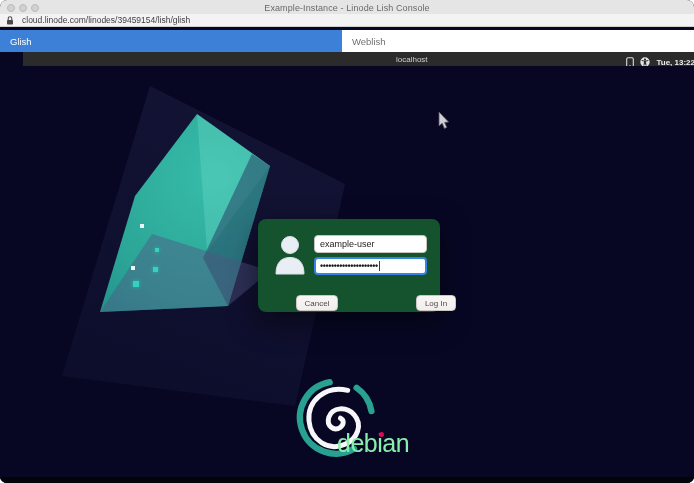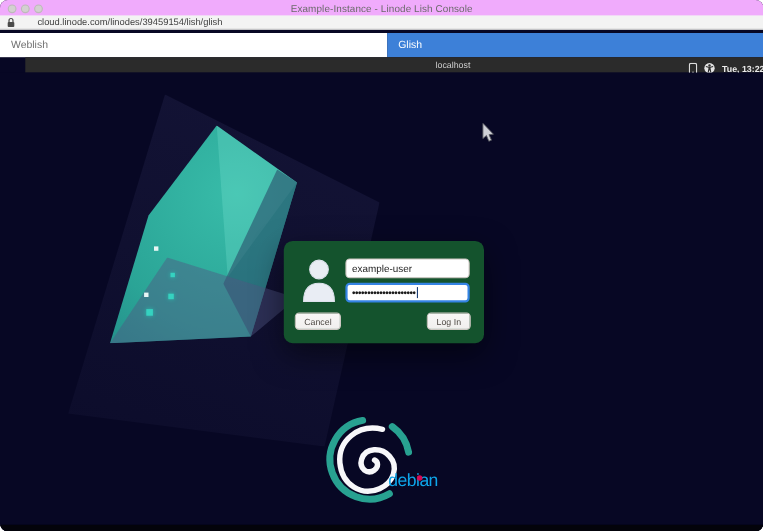--- a/index.html
+++ b/index.html
@@ -5,34 +5,34 @@
   * { margin:0; padding:0; box-sizing:border-box; }
   html,body { background:#ffffff; }
   body { font-family:"Liberation Sans", sans-serif; }
   #window {
     position:relative; width:694px; height:483px; overflow:hidden;
     border-radius:7px; background:#070724;
   }
   
   .titlebar {
     position:absolute; left:0; top:0; width:694px; height:17px;
-    background:#f0abfc; border-bottom:1px solid #d6d6d6;
+    background:#e5e5e5; border-bottom:1px solid #d6d6d6;
     display:flex; align-items:center; justify-content:center;
   }
   .traffic { position:absolute; left:7px; top:4px; display:flex; gap:4px; }
   .traffic .light {
     width:8px; height:8px; border-radius:50%;
     background:#d3d0d0; border:1px solid #bdb9b9;
   }
   .win-title { font-size:9px; color:#6a6a6a; letter-spacing:.1px; }
   
   .urlbar {
     position:absolute; left:0; top:14px; width:694px; height:13px;
     background:#f3f3f3; border-bottom:1px solid #cfcfcf;
-    display:flex; align-items:center; padding-left:6px; gap:20px;
+    display:flex; align-items:center; padding-left:6px; gap:8px;
   }
   .url-text { font-size:8.5px; color:#3e3e3e; }
   
   .tabrow { position:absolute; left:0; top:30px; width:694px; height:22px; display:flex; }
   .tab { display:flex; align-items:center; padding-left:10px; font-size:9.5px; }
   .tab.weblish { width:352px; background:#ffffff; color:#707070; }
   .tab.glish { flex:1; background:#3d80d8; color:#ffffff; }
   
   .gnomebar {
     position:absolute; left:0; top:52px; width:694px; height:14px;
@@ -92,33 +92,32 @@
     position:absolute; left:56px; top:38px; width:113px; height:18px;
     border:2px solid #3584e4; border-radius:4px; background:#fff;
     display:flex; align-items:center; padding:0 4px;
   }
   .pass-dots {
     font-size:9px; color:#1a1a1a; letter-spacing:-0.4px;
     white-space:nowrap; overflow:hidden; font-weight:bold;
   }
   .caret { width:1px; height:10px; background:#1c3f77; margin-left:1px; flex:none; }
   .dlg-btn {
-    position:absolute; top:65px; height:16px; border-radius:4px;
+    position:absolute; top:76px; height:16px; border-radius:4px;
     border:1px solid #cdc7c2; background:linear-gradient(#f8f7f6,#f1efee);
     font-size:8px; color:#4f4a45; font-family:"Liberation Sans", sans-serif;
-    display:flex; align-items:center; justify-content:center;
+    display:flex; align-items:center; justify-content:center;margin-left:28px;
   }
   .btn-cancel { left:10px; width:42px; }
   .btn-login { left:130px; width:40px; }
   
   .swirl { position:absolute; left:291px; top:308px; }
   .debian-word {
-    position:absolute; left:337px; top:363px; font-size:16px; color:#0ea5e9;
+    position:absolute; left:337px; top:363px; font-size:25px; color:#86efac;
     letter-spacing:-0.5px;
-    margin-left:16px;
   }
   .debian-idot {
     position:absolute; left:379px; top:366px; width:5px; height:5px;
     border-radius:50%; background:#d70a53;
   }
   .bottom-strip { position:absolute; left:0; bottom:0; width:694px; height:6px; background:#03030a; }
 </style>
 </head>
 <body>
 
@@ -135,25 +134,25 @@
 
   <div class="urlbar">
     <svg width="8" height="9" viewBox="0 0 8 9">
       <rect x="1" y="4" width="6" height="4.5" rx="0.8" fill="#4a4a4a"></rect>
       <path d="M2.2 4 V2.6 A1.8 1.8 0 0 1 5.8 2.6 V4" fill="none" stroke="#4a4a4a" stroke-width="1.1"></path>
     </svg>
     <span class="url-text">cloud.linode.com/linodes/39459154/lish/glish</span>
   </div>
 
   <div class="tabrow">
+    <div class="tab glish">
+      <span>Glish</span>
+    </div>
     <div class="tab weblish">
       <span>Weblish</span>
-    </div>
-    <div class="tab glish">
-      <span>Glish</span>
     </div>
   </div>
 
   <div class="gnomebar">
     <span class="hostname">localhost</span>
     <div class="bar-right">
       <svg width="8" height="11" viewBox="0 0 8 11">
         <rect x="0.7" y="0.7" width="6.6" height="9.6" rx="1.4" fill="none" stroke="#dcdcdc" stroke-width="1.1"></rect>
         <circle cx="4" cy="8.6" r="0.7" fill="#dcdcdc"></circle>
       </svg>

